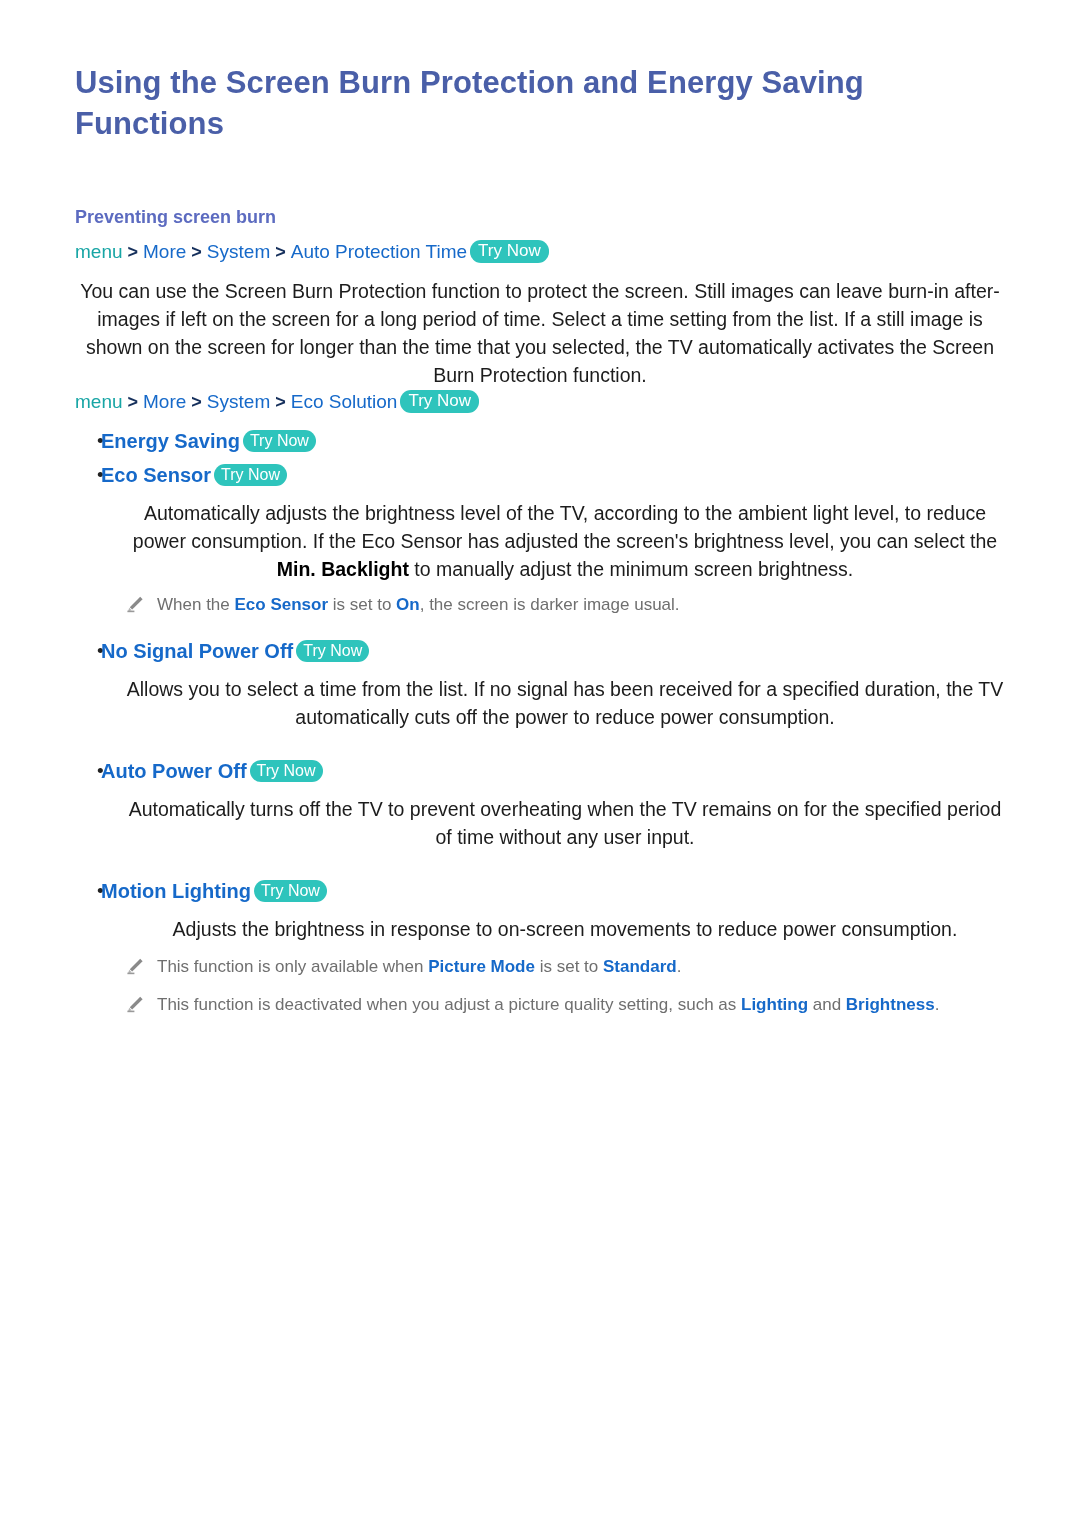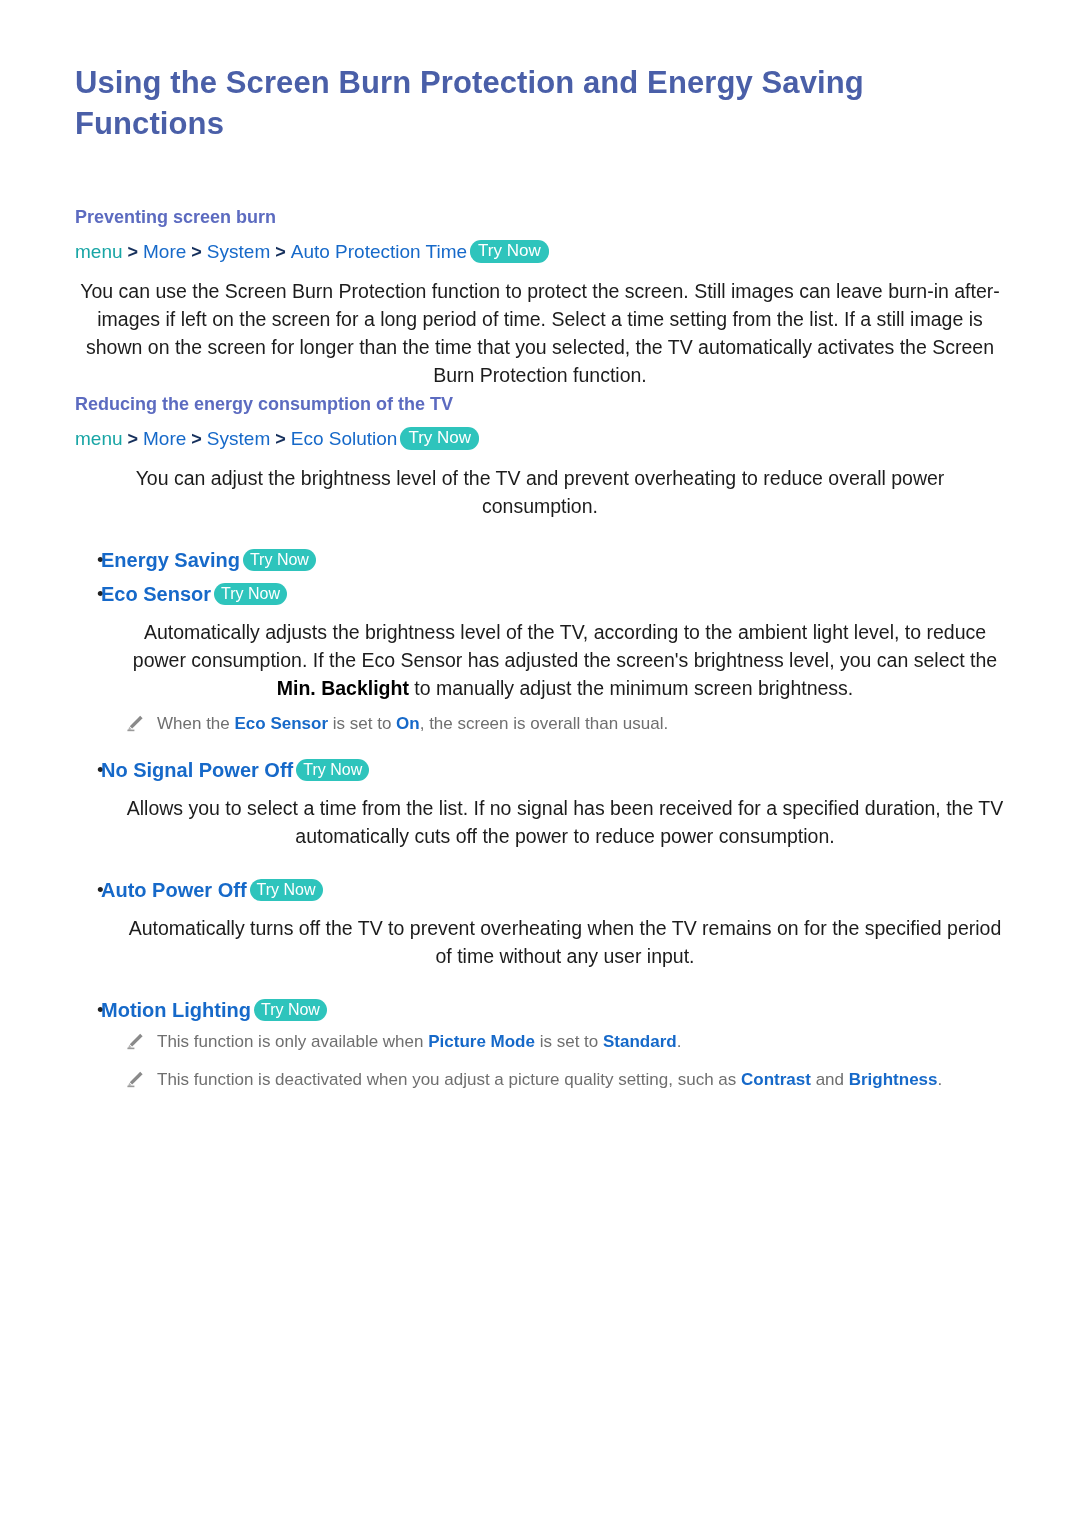--- a/index.html
+++ b/index.html
@@ -181,27 +181,25 @@
       <h2 class="sec-h">Preventing screen burn</h2>
 
       <div class="crumb">
         <span class="c-menu">menu</span><span class="c-sep">&gt;</span><span class="c-item">More</span><span class="c-sep">&gt;</span><span class="c-item">System</span><span class="c-sep">&gt;</span><span class="c-item">Auto Protection Time</span><span class="trynow">Try Now</span>
       </div>
 
       <p class="body gap-after-para">You can use the Screen Burn Protection function to protect the screen. Still images can leave burn-in after-images if left on the screen for a long period of time. Select a time setting from the list. If a still image is shown on the screen for longer than the time that you selected, the TV automatically activates the Screen Burn Protection function.</p>
     </div>
 
     <div class="section">
-      <h2 class="sec-h">Reducing the energy consumption of the TV</h2>
 
       <div class="crumb">
         <span class="c-menu">menu</span><span class="c-sep">&gt;</span><span class="c-item">More</span><span class="c-sep">&gt;</span><span class="c-item">System</span><span class="c-sep">&gt;</span><span class="c-item">Eco Solution</span><span class="trynow">Try Now</span>
       </div>
 
-      <p class="body" style="margin-bottom:26px;">You can adjust the brightness level of the TV and prevent overheating to reduce overall power consumption.</p>
     </div>
 
     <div class="bullet-row">
       <span class="bullet-dot"></span>
       <span class="bullet-label"><span>Energy Saving</span><span class="trynow sm">Try Now</span></span>
     </div>
 
     <div class="bullet-row">
       <span class="bullet-dot"></span>
       <span class="bullet-label"><span>Eco Sensor</span><span class="trynow sm">Try Now</span></span>
@@ -211,21 +209,21 @@
     </div>
 
     <div class="note" style="margin-bottom:20px;">
       <span class="note-icon">
         <svg width="20" height="20" viewBox="0 0 20 20" aria-hidden="true">
           <polygon points="15.2,1.8 17.6,4.2 7.2,14.6 4.8,12.2" fill="#8a8a8a"></polygon>
           <polygon points="4.2,12.8 6.6,15.2 3.0,16.4" fill="#b5b5b5"></polygon>
           <rect x="2.4" y="15.6" width="7.0" height="1.6" fill="#9a9a9a"></rect>
         </svg>
       </span>
-      <span class="note-text"><span>When the </span><b>Eco Sensor</b><span> is set to </span><b>On</b><span>, the screen is overall than usual.</span></span>
+      <span class="note-text"><span>When the </span><b>Eco Sensor</b><span> is set to </span><b>On</b><span>, the screen is darker image usual.</span></span>
     </div>
 
     <div class="bullet-row">
       <span class="bullet-dot"></span>
       <span class="bullet-label"><span>No Signal Power Off</span><span class="trynow sm">Try Now</span></span>
     </div>
     <div class="bullet-body">
       <p class="body">Allows you to select a time from the list. If no signal has been received for a specified duration, the TV automatically cuts off the power to reduce power consumption.</p>
     </div>
 
@@ -233,20 +231,23 @@
       <span class="bullet-dot"></span>
       <span class="bullet-label"><span>Auto Power Off</span><span class="trynow sm">Try Now</span></span>
     </div>
     <div class="bullet-body">
       <p class="body">Automatically turns off the TV to prevent overheating when the TV remains on for the specified period of time without any user input.</p>
     </div>
 
     <div class="bullet-row">
       <span class="bullet-dot"></span>
       <span class="bullet-label"><span>Motion Lighting</span><span class="trynow sm">Try Now</span></span>
+    </div>
+    <div class="bullet-body" style="margin-bottom:12px;">
+      <p class="body">Adjusts the brightness in response to on-screen movements to reduce power consumption.</p>
     </div>
 
     <div class="note">
       <span class="note-icon">
         <svg width="20" height="20" viewBox="0 0 20 20" aria-hidden="true">
           <polygon points="15.2,1.8 17.6,4.2 7.2,14.6 4.8,12.2" fill="#8a8a8a"></polygon>
           <polygon points="4.2,12.8 6.6,15.2 3.0,16.4" fill="#b5b5b5"></polygon>
           <rect x="2.4" y="15.6" width="7.0" height="1.6" fill="#9a9a9a"></rect>
         </svg>
       </span>
@@ -254,17 +255,17 @@
     </div>
 
     <div class="note">
       <span class="note-icon">
         <svg width="20" height="20" viewBox="0 0 20 20" aria-hidden="true">
           <polygon points="15.2,1.8 17.6,4.2 7.2,14.6 4.8,12.2" fill="#8a8a8a"></polygon>
           <polygon points="4.2,12.8 6.6,15.2 3.0,16.4" fill="#b5b5b5"></polygon>
           <rect x="2.4" y="15.6" width="7.0" height="1.6" fill="#9a9a9a"></rect>
         </svg>
       </span>
-      <span class="note-text"><span>This function is deactivated when you adjust a picture quality setting, such as </span><b>Contrast</b><span> and </span><b>Brightness</b><span>.</span></span>
+      <span class="note-text"><span>This function is deactivated when you adjust a picture quality setting, such as </span><b>Lighting</b><span> and </span><b>Brightness</b><span>.</span></span>
     </div>
 
   </div>
 </div>
 
 </body></html>

